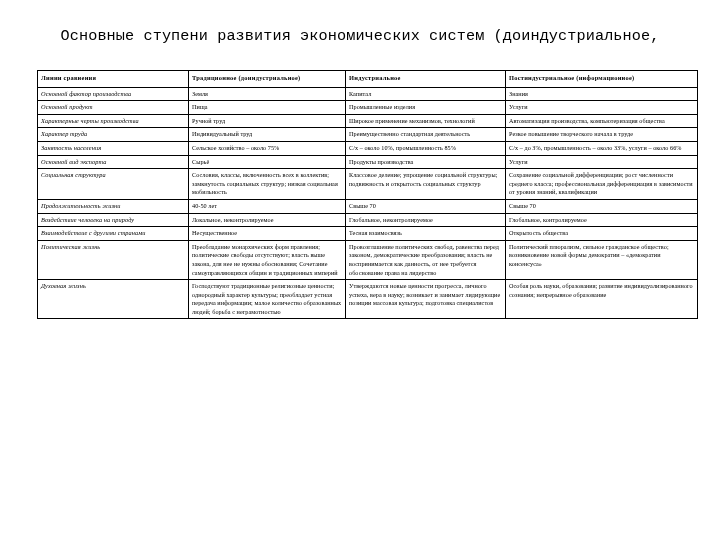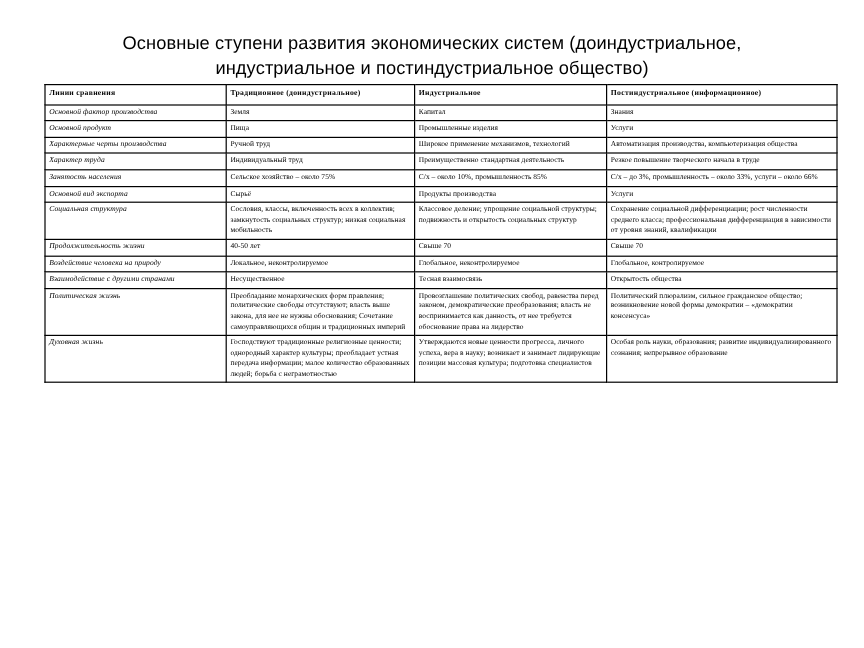--- a/index.html
+++ b/index.html
@@ -19,21 +19,21 @@
     width: 720px;
     height: 540px;
     box-sizing: border-box;
   }
   .title-block {
     position: absolute;
     left: 36px;
     top: 26px;
     width: 648px;
     text-align: center;
-    font-family: Liberation Sans, sans-serif;
+    font-family: Liberation Mono, monospace;
     font-size: 15.2px;
     line-height: 21px;
     color: #000000;
     letter-spacing: 0.1px;
   }
   .title-line {
     display: block;
     white-space: nowrap;
   }
   table.compare {
@@ -78,21 +78,20 @@
     letter-spacing: 0.05px;
   }
 </style>
 </head>
 <body>
 
 <div id="slide">
 
   <div class="title-block">
     <span class="title-line">Основные ступени развития экономических систем (доиндустриальное,</span>
-    <span class="title-line">индустриальное и постиндустриальное общество)</span>
   </div>
 
   <table class="compare">
     <colgroup>
       <col class="c0">
         <col class="c1">
         <col class="c2">
         <col class="c3">
     </colgroup>
     <tbody>

